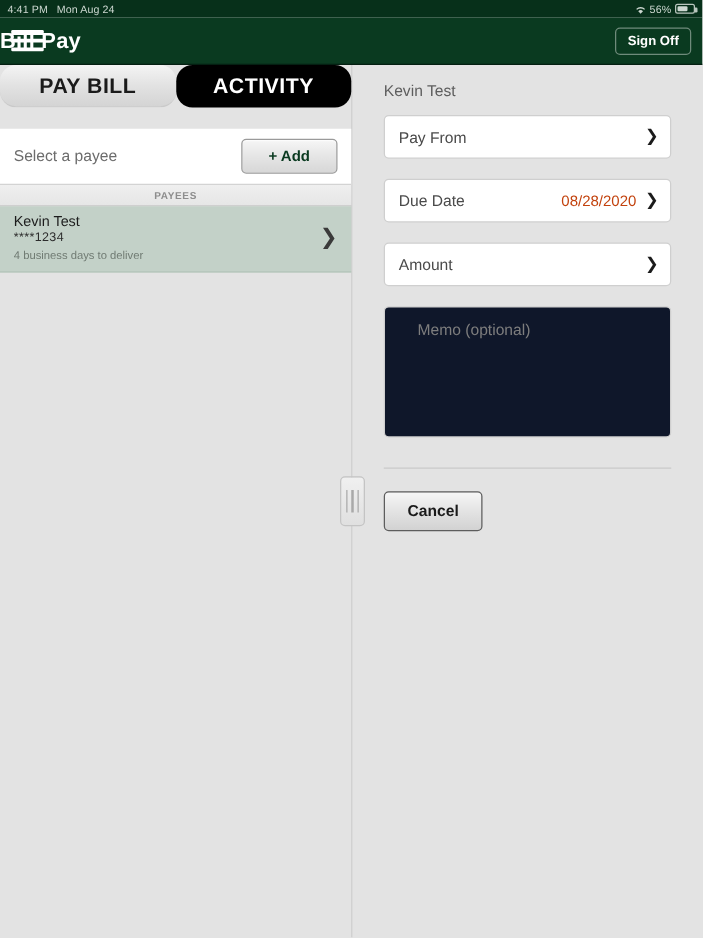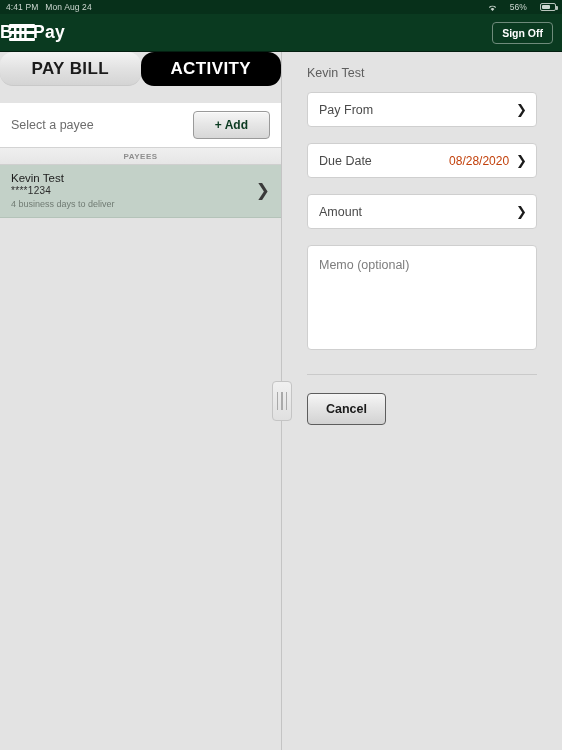--- a/index.html
+++ b/index.html
@@ -15,21 +15,21 @@
   .statusbar {
     height: 14px; width: 100%;
     background: #07301a;
     display: flex; align-items: center;
     padding: 0 6px;
     color: #cdd8d1;
     font-size: 8.5px;
     letter-spacing: .1px;
   }
   .sb-left { display: flex; align-items: center; gap: 7px; }
-  .sb-right { margin-left: auto; display: flex; align-items: center; gap: 13px; }
+  .sb-right { margin-left: auto; display: flex; align-items: center; gap: 3px; }
   .wifi-ico { display: inline-block; width: 9px; height: 8px; position: relative; top: 1px; }
   .batt {
     width: 16px; height: 7.5px;
     border: 1px solid #b9c5bd; border-radius: 2px;
     position: relative; display: inline-block;
   }
   .batt::after {
     content: ""; position: absolute; right: -2.5px; top: 2px;
     width: 1.5px; height: 3.5px; background: #b9c5bd; border-radius: 0 1px 1px 0;
   }
@@ -151,22 +151,22 @@
     padding: 0 9px 0 11px; margin-bottom: 16px; cursor: pointer;
   }
   .field-label { font-size: 12.5px; color: #4a4a4a; }
   .field-value { margin-left: auto; font-size: 12px; color: #c2410c; }
   .chev-sm {
     margin-left: 7px; color: #1b1b1b; font-size: 13px; font-weight: bold;
     line-height: 1; font-family: "DejaVu Sans", sans-serif;
   }
   .field .chev-sm.alone { margin-left: auto; }
   .memo {
-    background: #ffffff; border: 1px solid #cfcfcf; border-radius: 4px;
-    height: 105px; padding: 9px 11px; margin-bottom: 24px; cursor: text;
+    background: #0f172a; border: 1px solid #cfcfcf; border-radius: 4px;
+    height: 105px; padding: 9px 26px; margin-bottom: 24px; cursor: text;
   }
   .memo-ph { font-size: 12.5px; color: #7d7d7d; }
   .hr { height: 1px; background: #cacaca; margin: 0 0 18px 0; }
 
   
   .actions { display: flex; gap: 13px; }
   .btn {
     height: 32px; border-radius: 4px; font-size: 12.5px; font-weight: bold;
     display: flex; align-items: center; justify-content: center;
   }

